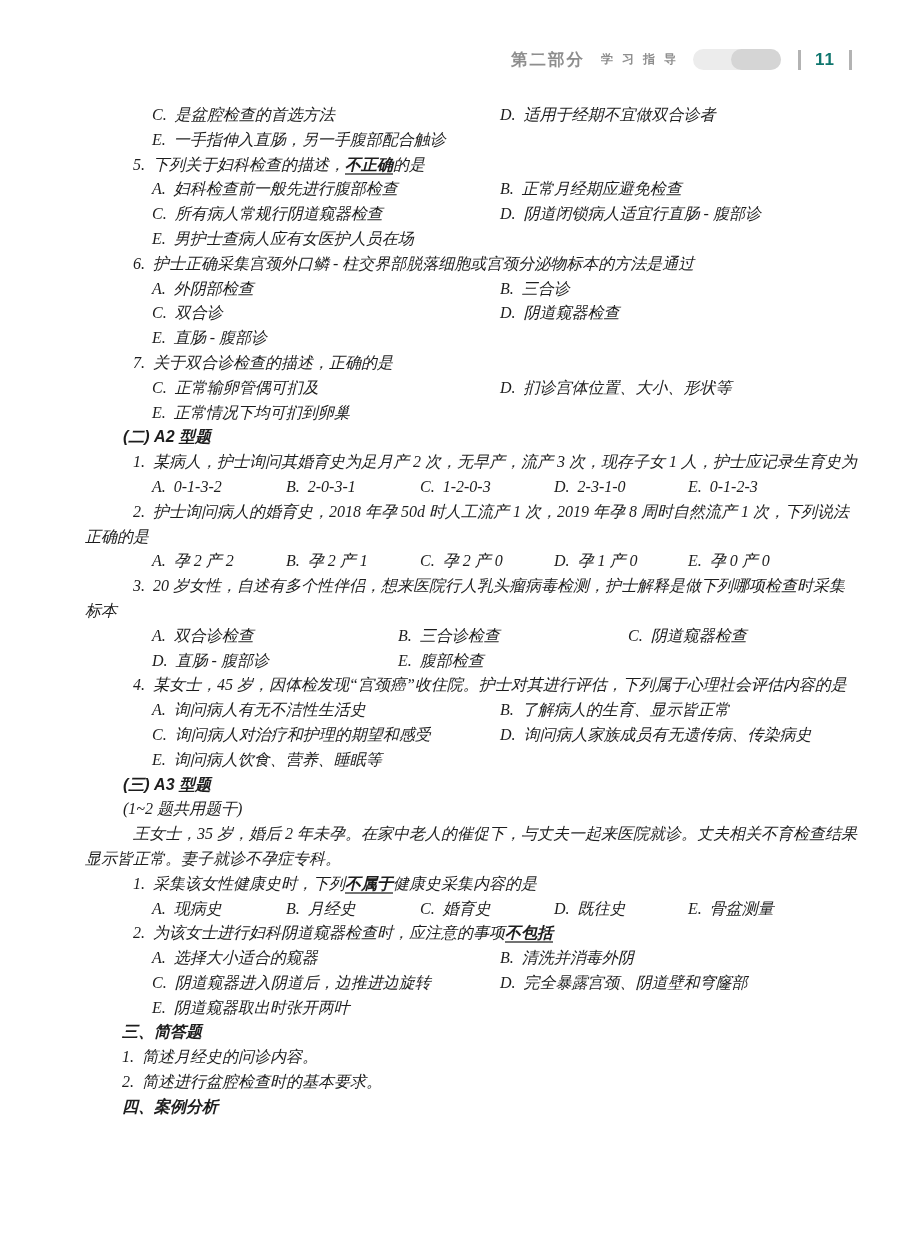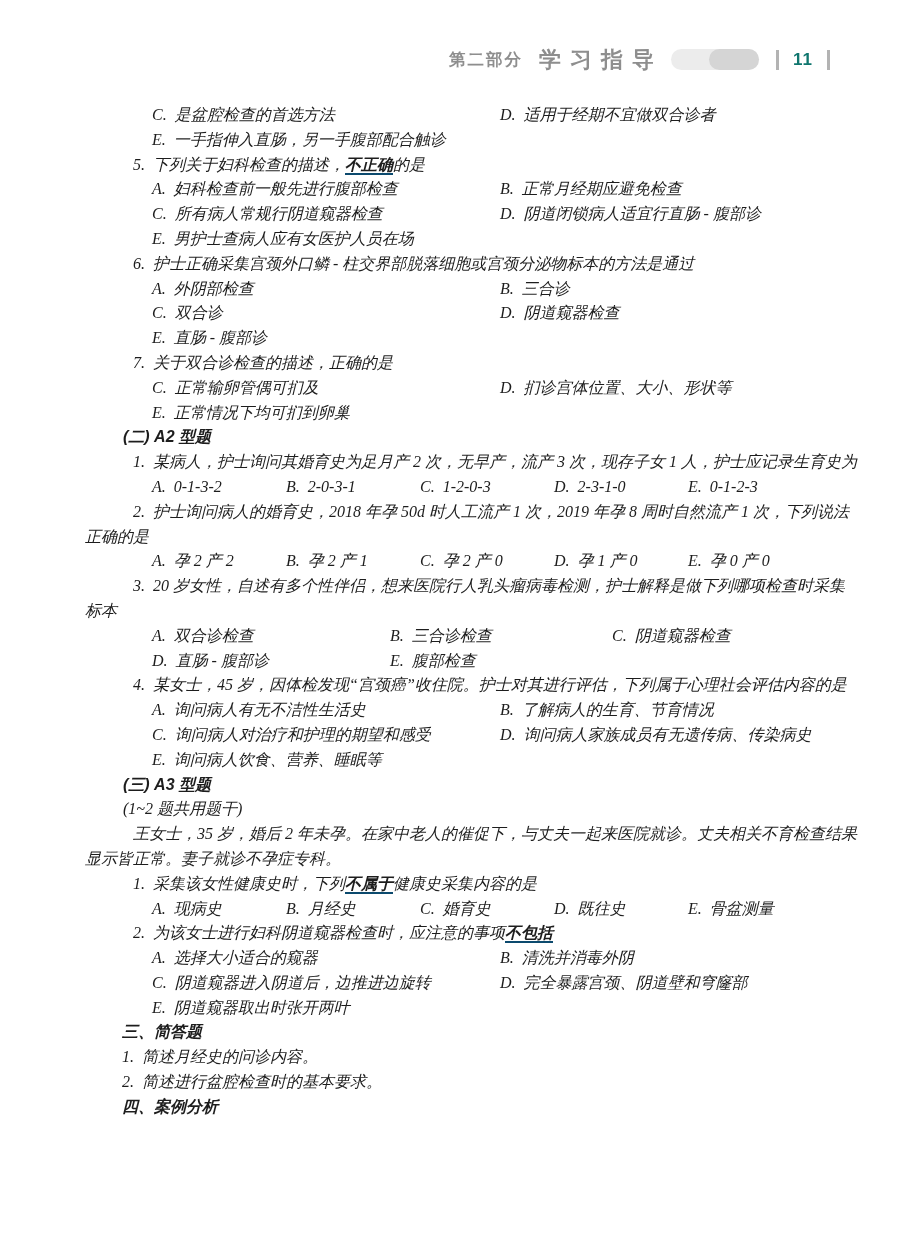--- a/index.html
+++ b/index.html
@@ -1,52 +1,52 @@
 <!DOCTYPE html>
 <html><head>
 <meta charset="utf-8">
 <style>
   * { margin:0; padding:0; box-sizing:border-box; }
   html,body { background:#ffffff; }
   .page {
     width:900px; height:1241px; background:#fff; overflow:hidden;
-    padding:46px 70px 0 85px;
+    padding:46px 48px 0 85px;
     font-family:"Liberation Serif","DejaVu Serif",serif;
     color:#1d1d1d; font-size:16px;
   }
   
   .header {
     display:flex; justify-content:flex-end; align-items:center;
     height:27px; margin-bottom:30px;
     font-family:"Liberation Sans","DejaVu Sans",sans-serif;
     font-weight:bold; color:#8e8e8e;
   }
   .h-sec   { font-size:16.5px; letter-spacing:2px; }
-  .h-title { font-size:22px; letter-spacing:9px; margin-left:16px; }
+  .h-title { font-size:12px; letter-spacing:9px; margin-left:16px; }
   .h-pill  { width:88px; height:21px; border-radius:11px; background:#ececec; position:relative; margin-left:8px; flex:0 0 auto; }
   .h-pill::after { content:""; position:absolute; top:0; right:0; width:50px; height:21px; border-radius:11px; background:#d5d5d5; }
   .h-bar   { width:3px; height:20px; background:#b3b3b3; margin-left:17px; flex:0 0 auto; }
   .h-bar.r { margin-left:14px; }
   .h-page  { font-size:17px; color:#0f766e; margin-left:14px; letter-spacing:1px; }
   
   .line { height:24.8px; line-height:24.8px; white-space:nowrap;font-style:italic; }
   .ind-q { padding-left:48px; }
   .ind-o { padding-left:67px; }
   .ind-s { padding-left:38px; }
   .ind-i { padding-left:37px; }
   .hd { font-family:"Liberation Sans","DejaVu Sans",sans-serif; font-weight:700; }
   .cols2 { display:grid; grid-template-columns:348px 1fr; padding-left:67px; }
-  .cols3 { display:grid; grid-template-columns:238px 222px 1fr; padding-left:67px; }
+  .cols3 { display:grid; grid-template-columns:238px 222px 1fr; padding-left:67px;gap:8px; }
   .cols5 { display:grid; grid-template-columns:134px 134px 134px 134px 1fr; padding-left:67px; }
   .qn { margin-right:8px; }
   .ol { margin-right:8px; }
   .em {
     font-weight:700;
     font-family:"Liberation Sans","DejaVu Sans",sans-serif;
-    border-bottom:2px solid #0c4a6e;
+    border-bottom:2px solid #737373;
   }
   .sub { font-size:10.5px; vertical-align:-4px; }
 </style>
 </head>
 <body>
 
 <div class="page">
 
   <div class="header">
     <span class="h-sec">第二部分</span>
@@ -150,21 +150,21 @@
       <span class="opt"><span class="ol">D.</span><span>直肠 - 腹部诊</span></span>
       <span class="opt"><span class="ol">E.</span><span>腹部检查</span></span>
       <span></span>
     </div>
 
     <div class="line ind-q">
       <span class="qn">4.</span><span>某女士，45 岁，因体检发现“宫颈癌”收住院。护士对其进行评估，下列属于心理社会评估内容的是</span>
     </div>
     <div class="line cols2">
       <span class="opt"><span class="ol">A.</span><span>询问病人有无不洁性生活史</span></span>
-      <span class="opt"><span class="ol">B.</span><span>了解病人的生育、节育情况</span></span>
+      <span class="opt"><span class="ol">B.</span><span>了解病人的生育、显示皆正常</span></span>
     </div>
     <div class="line cols2">
       <span class="opt"><span class="ol">C.</span><span>询问病人对治疗和护理的期望和感受</span></span>
       <span class="opt"><span class="ol">D.</span><span>询问病人家族成员有无遗传病、传染病史</span></span>
     </div>
     <div class="line ind-o">
       <span class="ol">E.</span><span>询问病人饮食、营养、睡眠等</span>
     </div>
 
     <div class="line ind-s hd">(三) A3 型题</div>

